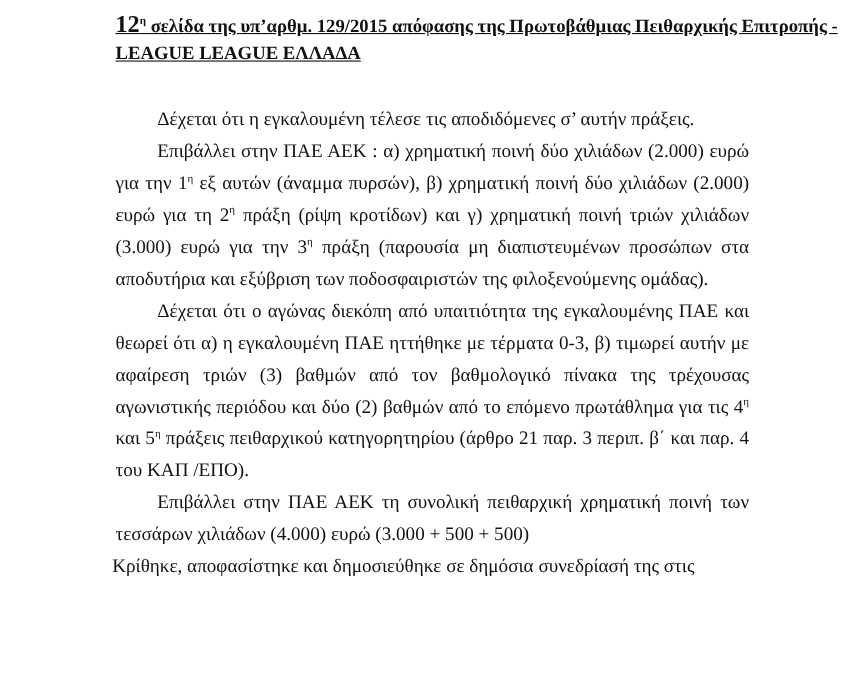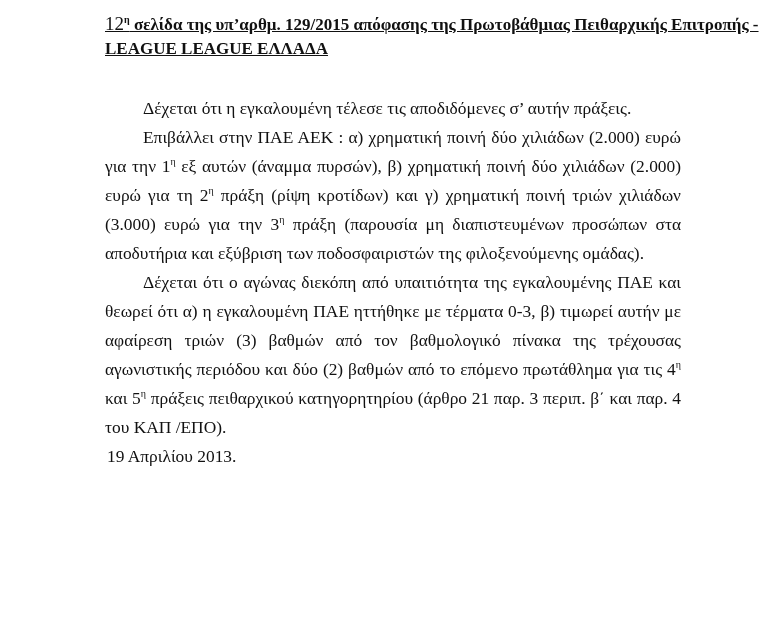--- a/index.html
+++ b/index.html
@@ -1,21 +1,21 @@
 <!DOCTYPE html>
 <html><head>
 <meta charset="utf-8">
 <style>
   html, body { margin: 0; padding: 0; background: #ffffff; }
   body { width: 784px; height: 633px; overflow: hidden; position: relative;
          font-family: "Liberation Serif", serif; color: #111111; }
   .page { position: absolute; left: 105px; top: 0; width: 576px; }
   .hdr { font-size: 17px; font-weight: bold; text-decoration: underline; line-height: 21px; }
   .hdr1 { position: absolute; top: 9px; left: 0; width: 640px; white-space: nowrap; }
-  .hdr1 .num { font-weight: normal; text-decoration: none; font-size: 19px; }
+  .hdr1 .num { font-weight: bold; text-decoration: none; font-size: 22px; }
   .hdr1 sup { font-size: 10px; vertical-align: 7px; }
   .hdr2 { position: absolute; top: 38px; left: 0; white-space: nowrap; }
   .body { position: absolute; top: 94px; left: 0; width: 576px; font-size: 17.4px; line-height: 29px; }
   p { margin: 0; text-align: justify; text-align-last: left; }
   .ind { text-indent: 38px; font-family: Liberation Serif, serif; }
   .sup { font-size: 10px; vertical-align: 7px; line-height: 0; }
   .noj { text-align: left; }
   .fin { margin-left: -3px; }
   .date { margin-left: 2px; }
 </style>
@@ -23,15 +23,16 @@
 <body>
 
 <div class="page">
   <div class="hdr hdr1"><span class="num">12</span><sup>η</sup><span> σελίδα της υπ’αρθμ. 129/2015 απόφασης της Πρωτοβάθμιας Πειθαρχικής Επιτροπής -</span></div>
   <div class="hdr hdr2">LEAGUE LEAGUE ΕΛΛΑΔΑ</div>
 
   <div class="body">
     <p class="ind">Δέχεται ότι η εγκαλουμένη τέλεσε τις αποδιδόμενες σ’ αυτήν πράξεις.</p>
     <p class="ind"><span>Επιβάλλει στην ΠΑΕ ΑΕΚ : α) χρηματική ποινή δύο χιλιάδων (2.000) ευρώ για την 1</span><span class="sup">η</span><span>  εξ αυτών (άναμμα πυρσών), β) χρηματική ποινή δύο χιλιάδων (2.000) ευρώ για τη 2</span><span class="sup">η</span><span> πράξη  (ρίψη κροτίδων) και γ) χρηματική ποινή τριών χιλιάδων (3.000) ευρώ για την 3</span><span class="sup">η</span><span> πράξη  (παρουσία μη διαπιστευμένων προσώπων στα αποδυτήρια και εξύβριση των ποδοσφαιριστών της φιλοξενούμενης ομάδας).</span></p>
     <p class="ind"><span>Δέχεται ότι ο αγώνας διεκόπη από υπαιτιότητα της εγκαλουμένης ΠΑΕ και θεωρεί ότι α) η εγκαλουμένη ΠΑΕ ηττήθηκε με τέρματα 0-3, β) τιμωρεί αυτήν με αφαίρεση τριών (3) βαθμών από τον βαθμολογικό πίνακα της τρέχουσας αγωνιστικής περιόδου και δύο (2) βαθμών από το επόμενο πρωτάθλημα για τις 4</span><span class="sup">η</span><span> και 5</span><span class="sup">η</span><span> πράξεις πειθαρχικού κατηγορητηρίου  (άρθρο 21 παρ. 3 περιπ. β΄ και παρ. 4  του ΚΑΠ /ΕΠΟ).</span></p>
-    <p class="noj date">19 Απριλίου 2013.</p>
+    <p class="ind">Επιβάλλει στην ΠΑΕ ΑΕΚ τη συνολική πειθαρχική χρηματική ποινή των τεσσάρων χιλιάδων (4.000) ευρώ (3.000 + 500 + 500)</p>
+    <p class="noj fin">Κρίθηκε, αποφασίστηκε και δημοσιεύθηκε σε δημόσια συνεδρίασή της στις</p>
   </div>
 </div>
 
 </body></html>

